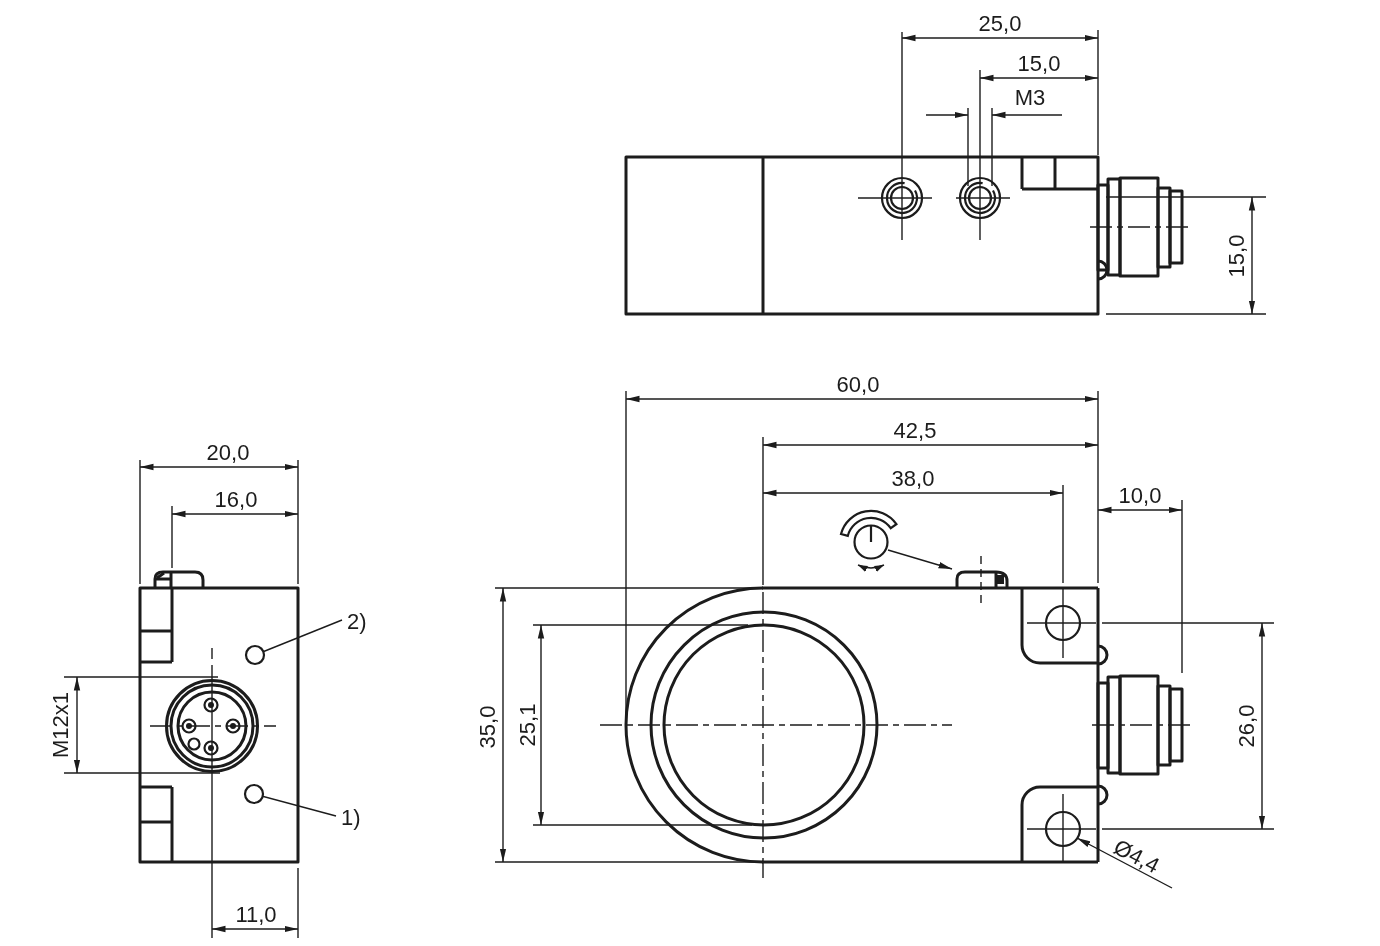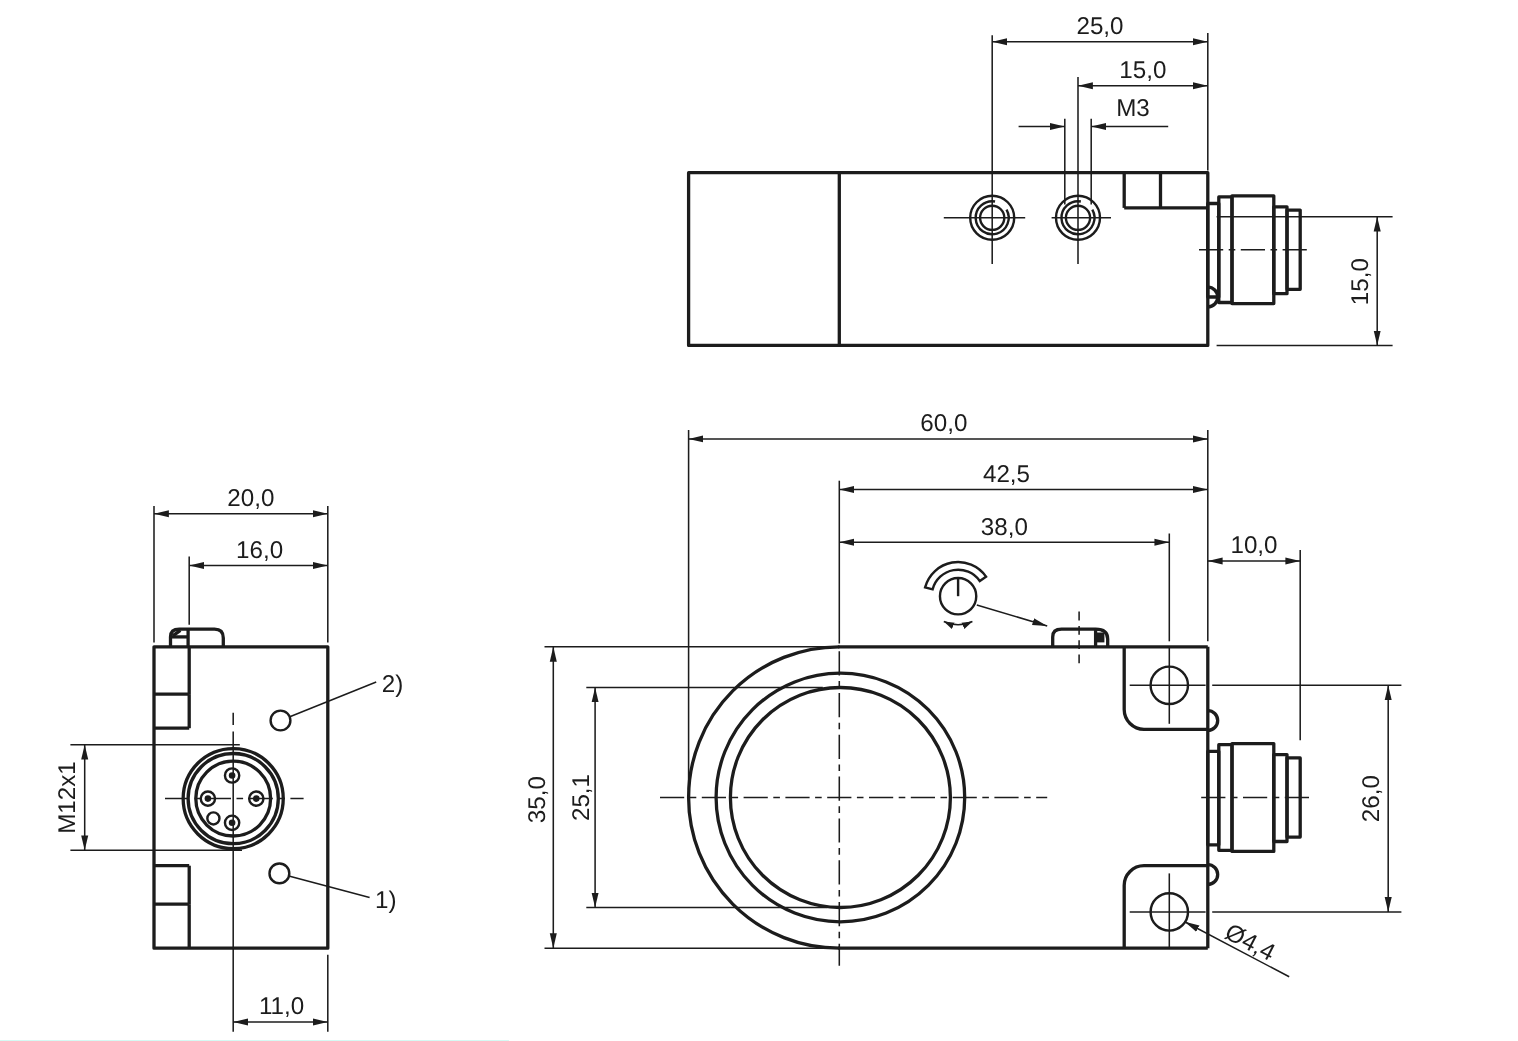--- a/index.html
+++ b/index.html
@@ -1,16 +1,16 @@
 <!DOCTYPE html>
 <html><head>
 <meta charset="utf-8">
 <style>
   html,body{margin:0;padding:0;background:#ffffff;}
-  .stage{position:relative;width:1380px;height:946px;background:#5eead4;overflow:hidden;}
+  .stage{position:relative;width:1380px;height:946px;background:#c4b5fd;overflow:hidden;}
   svg{display:block;}
   text{font-family:"Liberation Sans","DejaVu Sans",sans-serif;font-size:22px;fill:#1c1c1c;}
   .ol{stroke:#1c1c1c;stroke-width:3;fill:none;stroke-linejoin:round;}
   .md{stroke:#1c1c1c;stroke-width:2.2;fill:none;}
   .tl{stroke:#1c1c1c;stroke-width:1.4;fill:none;}
   .cl{stroke:#1c1c1c;stroke-width:1.4;fill:none;stroke-dasharray:22 5 6 5;}
   .dsh{stroke:#1c1c1c;stroke-width:1.4;fill:none;stroke-dasharray:8 5;}
   .wfill{fill:#ffffff;}
 </style>
 </head>

